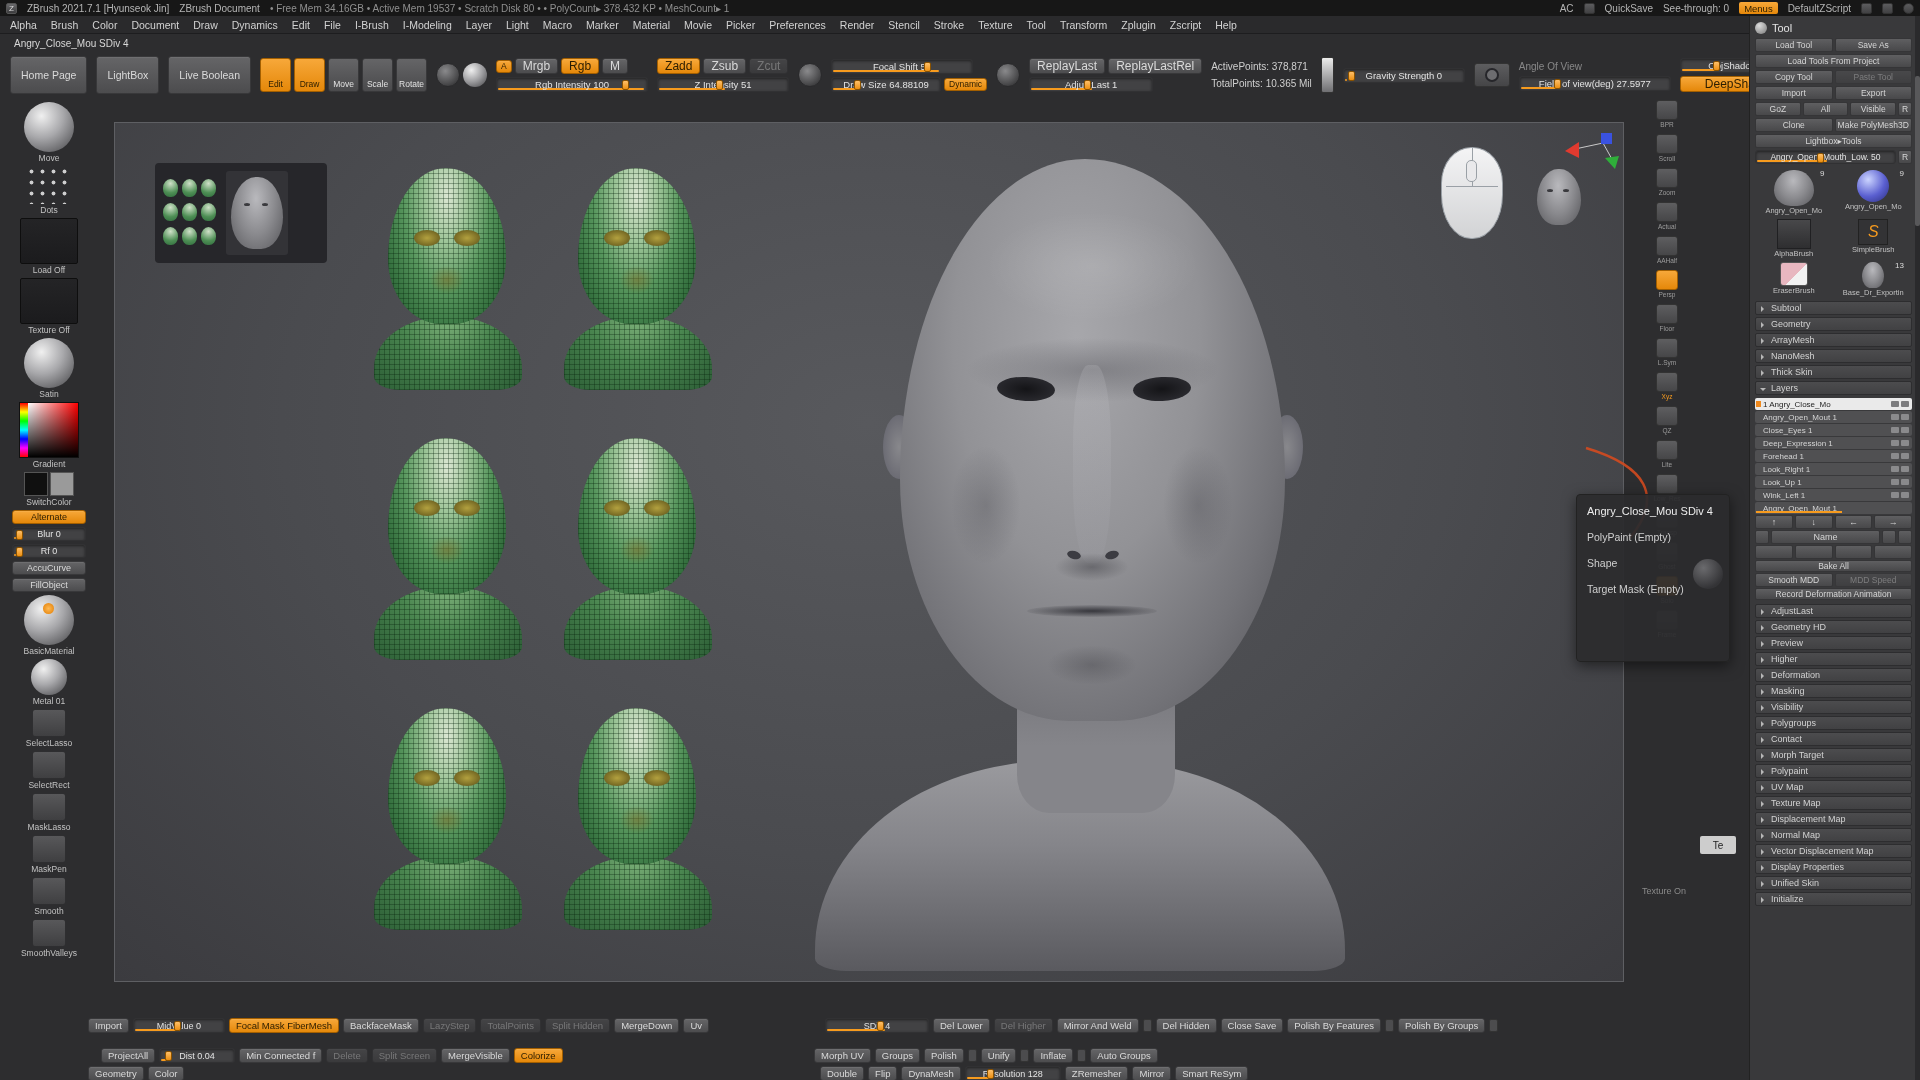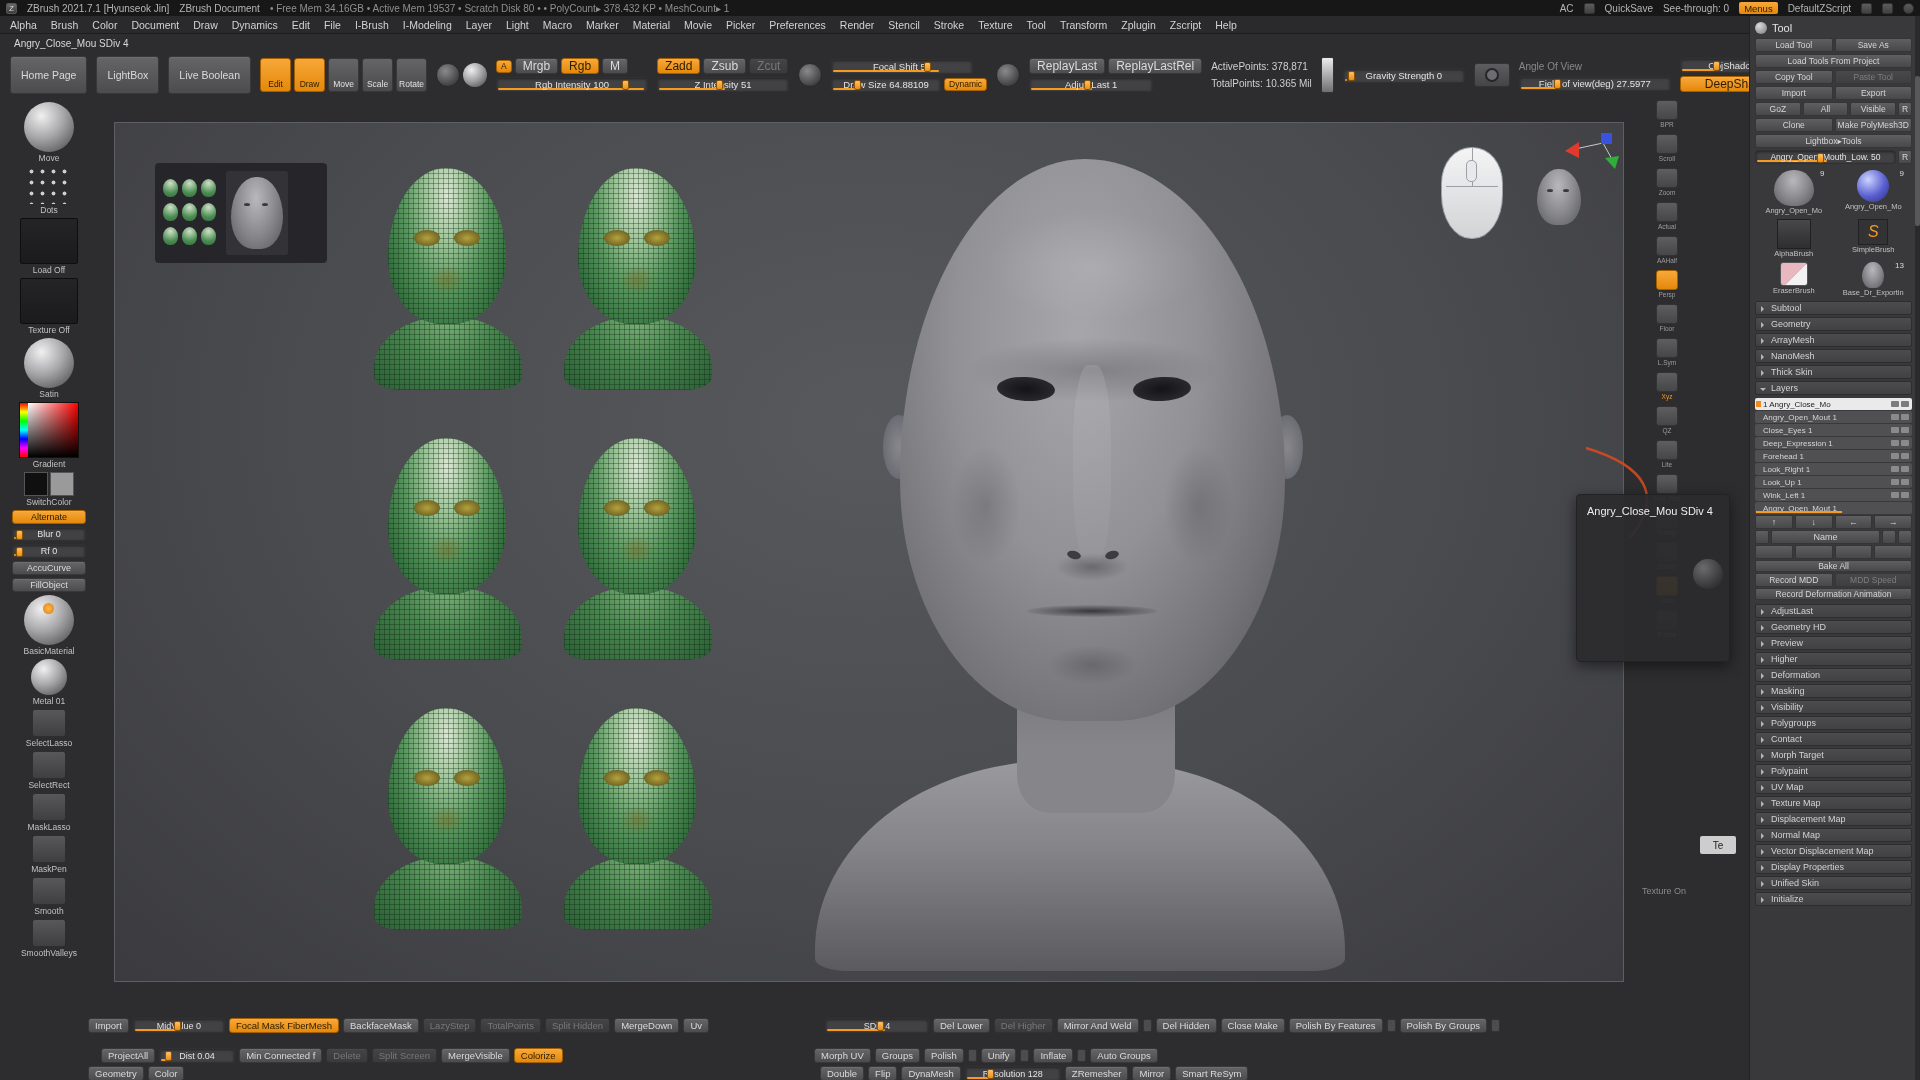--- a/index.html
+++ b/index.html
@@ -661,20 +661,25 @@
   </div>
 <div class="texture-on">Texture On</div>
 <div class="te-box">Te</div>
 
 <svg class="red-arc" width="110" height="110" viewBox="0 0 110 110">
   <path d="M 18 10 C 78 28, 96 58, 62 100" stroke="#d44a1f" stroke-width="2.5" fill="none" opacity="0.9"></path>
 </svg>
 
 <div class="popup">
   <div class="pp-title">Angry_Close_Mou SDiv 4</div>
+  <div>
+      <div class="pp-item">PolyPaint (Empty)</div>
+      <div class="pp-item">Shape</div>
+      <div class="pp-item">Target Mask (Empty)</div>
+    </div>
   <div class="pp-sphere"></div>
 </div>
 
 <div class="tool-panel">
   <div class="tp-header">
     <span class="tp-ico"></span>
     <span>Tool</span>
   </div>
   <div id="tp-content" style="display:flex;flex-direction:column;gap:2px">
       <div class="tp-row">
@@ -834,21 +839,21 @@
           <div class="tp-btn small"></div>
         </div>
         <div class="l-nav">
           <div class="tp-btn"></div>
           <div class="tp-btn"></div>
           <div class="tp-btn"></div>
           <div class="tp-btn"></div>
         </div>
         <div class="tp-btn tp-wide">Bake All</div>
         <div class="tp-row">
-          <div class="tp-btn">Record MDD</div>
+          <div class="tp-btn">Smooth MDD</div>
           <div class="tp-btn dim">MDD Speed</div>
         </div>
         <div class="tp-btn tp-wide">Record Deformation Animation</div>
       </div>
       <div class="tp-section">
         <span>AdjustLast</span>
       </div>
       <div class="tp-section">
         <span>Geometry HD</span>
       </div>
@@ -954,21 +959,21 @@
         <span>Del Higher</span>
       </div>
       <div class="ctl btn">
         <span>Mirror And Weld</span>
       </div>
       <div class="ctl mini"></div>
       <div class="ctl btn">
         <span>Del Hidden</span>
       </div>
       <div class="ctl btn">
-        <span>Close Make</span>
+        <span>Close Save</span>
       </div>
       <div class="ctl btn">
         <span>Polish By Features</span>
       </div>
       <div class="ctl mini"></div>
       <div class="ctl btn">
         <span>Polish By Groups</span>
       </div>
       <div class="ctl mini"></div>
     </div>

